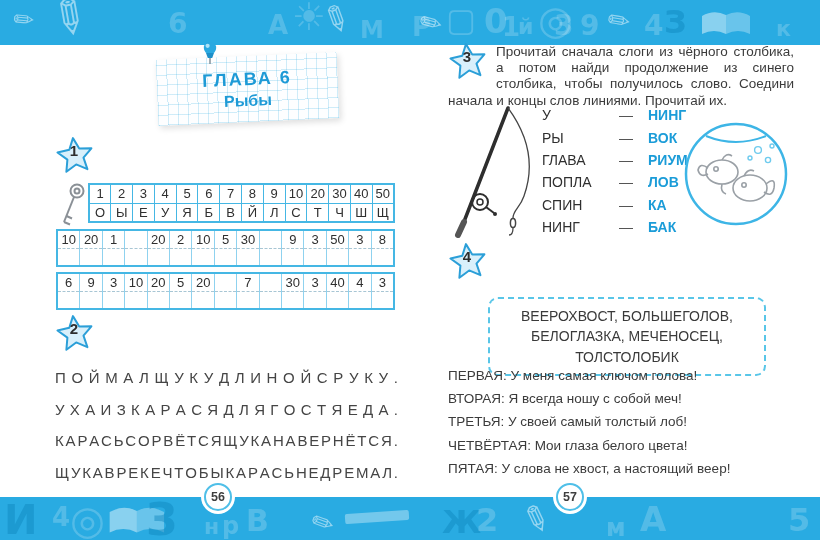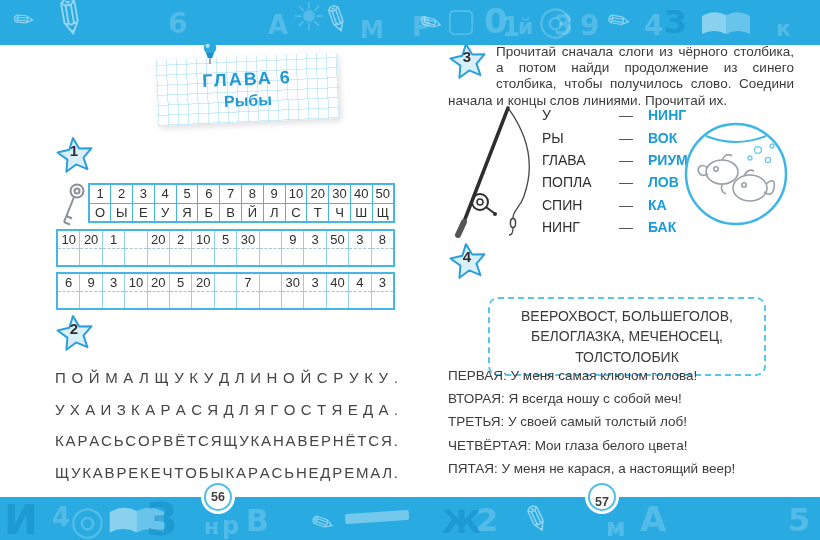--- a/index.html
+++ b/index.html
@@ -77,21 +77,21 @@
   .statement { height:23.2px; font-size:13.5px; color:#3b3b3b; white-space:nowrap; }
 
   
   .page-circle {
     position:absolute; top:483px; width:28px; height:28px; border-radius:50%;
     background:#fff; border:2px solid #4fbfe8; box-shadow:0 0 0 3px #fff;
     display:flex; align-items:center; justify-content:center;
     font-size:12.5px; font-weight:bold; color:#3f3f3f; z-index:5;
   }
   .pc-left { left:204px; }
-  .pc-right { left:588px;align-items:flex-end; }
+  .pc-right { left:556px; }
 </style>
 </head>
 <body>
 
 <div class="stage">
 
   <div class="band band-top">
     <svg class="band-svg" style="left:698px;top:8px" width="58" height="30" viewBox="0 0 58 30">
       <path d="M4 8 Q16 1 28 7 L28 26 Q16 20 4 26 Z" fill="rgba(255,255,255,0.45)"></path>
       <path d="M52 8 Q40 1 28 7 L28 26 Q40 20 52 26 Z" fill="rgba(255,255,255,0.30)"></path>
@@ -512,21 +512,21 @@
 
   <div class="word-box">
     <span>ВЕЕРОХВОСТ, БОЛЬШЕГОЛОВ, БЕЛОГЛАЗКА, МЕЧЕНОСЕЦ, ТОЛСТОЛОБИК</span>
   </div>
 
   <div class="statements" id="statements">
       <div class="statement">ПЕРВАЯ: У меня самая ключом голова!</div>
       <div class="statement">ВТОРАЯ: Я всегда ношу с собой меч!</div>
       <div class="statement">ТРЕТЬЯ: У своей самый толстый лоб!</div>
       <div class="statement">ЧЕТВЁРТАЯ: Мои глаза белого цвета!</div>
-      <div class="statement">ПЯТАЯ: У меня не карася, а настоящий веер!</div>
+      <div class="statement">ПЯТАЯ: У слова не хвост, а настоящий веер!</div>
     </div>
 
   <div class="page-circle pc-left">
     <span>56</span>
   </div>
   <div class="page-circle pc-right">
     <span>57</span>
   </div>
 
 <span class="decor-glyph tone2" style="left: 14px; top: 8px; font-size: 24px; transform: rotate(-40deg);">✎</span>

